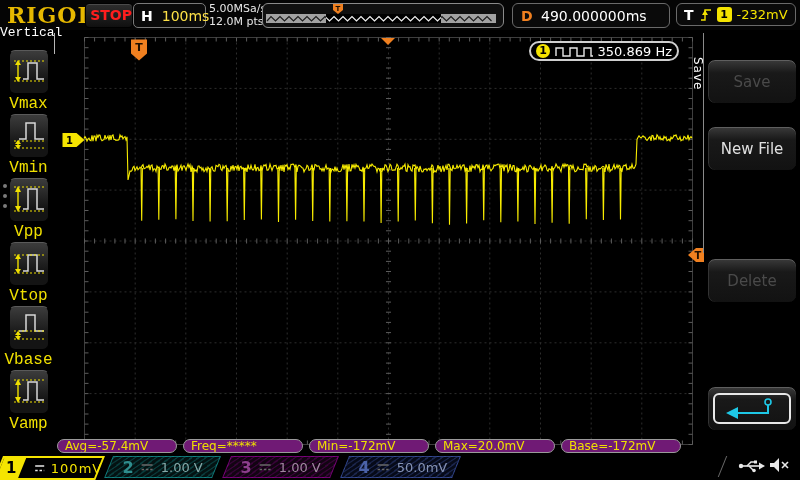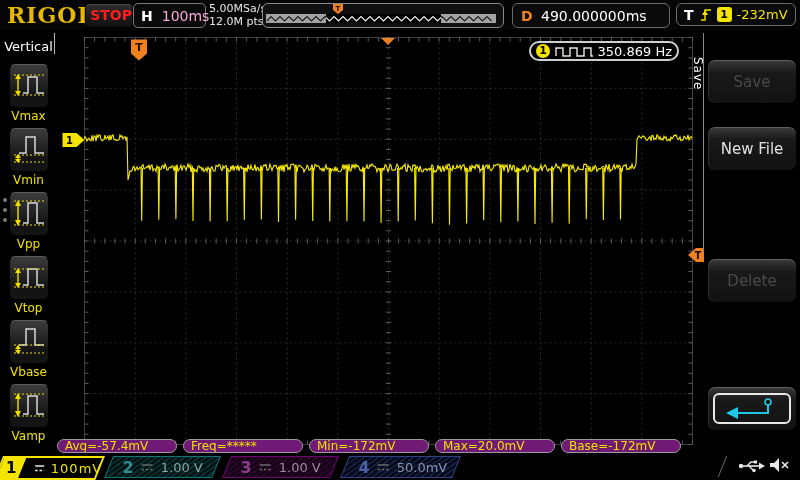--- a/index.html
+++ b/index.html
@@ -10,42 +10,42 @@
   
   #topbar{left:0;top:0;width:800px;height:30px;background:#050505;z-index:3;}
   #logo{left:7px;top:2px;font-family:"DejaVu Serif","Liberation Serif",serif;
         font-weight:bold;font-size:22px;color:#e6b800;letter-spacing:1px;}
   #stop{left:85px;top:3px;width:46px;height:23px;background:linear-gradient(#2e2e2e,#101010);
         border:1px solid #000;border-radius:4px;color:#ff1e1e;font-weight:bold;font-size:14px;
         text-align:right;line-height:23px;box-shadow:inset 0 1px 0 #4a4a4a;}
   #hbox{left:133px;top:3px;width:71px;height:23px;border:1px solid #7a7a7a;border-radius:5px;
         background:#0a0a0a;display:flex;align-items:center;}
   #hbox .hl{color:#fff;font-weight:bold;font-size:14px;margin-left:7px;}
-  #hbox .hv{color:#f9a8d4;font-size:14px;margin-left:9px;}
+  #hbox .hv{color:#fde047;font-size:14px;margin-left:9px;}
   #srate{left:209px;top:2px;color:#e8e8e8;font-size:11px;line-height:13px;}
   #membar{left:262px;top:3px;width:240px;height:23px;border:1px solid #8a8a8a;border-radius:6px;
         background:#101010;}
   #dbox{left:512px;top:3px;width:156px;height:23px;border:1px solid #6a6a6a;border-radius:6px;
         background:#0a0a0a;display:flex;align-items:center;}
   #dbox .dl{color:#f08020;font-weight:bold;font-size:14px;margin-left:8px;}
   #dbox .dv{color:#fff;font-size:14px;margin:11px auto;padding-right:14px;}
   #tbox{left:676px;top:3px;width:120px;height:23px;border:1px solid #6a6a6a;border-radius:6px;
         background:#0a0a0a;display:flex;align-items:center;gap:5px;padding:0 7px;box-sizing:border-box;}
   #tbox .tl{color:#fff;font-weight:bold;font-size:14px;}
   .tbadge{width:15px;height:15px;background:#f5e400;border-radius:3px;color:#000;font-weight:bold;
         font-size:11px;text-align:center;line-height:15px;flex:0 0 auto;}
   #tlev{color:#f5e400;font-size:13px;}
 
   
-  #lmenu{left:0;top:34px;width:57px;height:425px;z-index:3;}
+  #lmenu{left:0;top:20px;width:57px;height:425px;z-index:3;font-family:Liberation Mono, monospace;}
   #lmenu .title{color:#fff;font-size:13px;text-align:center;margin-top:5px;}
   .lm-item{position:absolute;left:0;width:57px;text-align:center;}
   .lm-btn{display:block;margin:0 auto;width:40px;height:44px;background:linear-gradient(#3c3c3c,#141414 70%);
         border:1px solid #000;border-top:1px solid #5a5a5a;border-radius:6px;padding:2px 0;}
-  .lm-label{color:#f0e000;font-size:12px;margin-top:1px;}
+  .lm-label{color:#f0e000;font-size:16px;margin-top:1px;}
   .lm-dot{position:absolute;width:4px;height:4px;border-radius:2px;background:#7a7a7a;left:3px;}
   .tabline{background:#b6b6b6;width:1px;z-index:3;}
 
   
   #rmenu{left:703px;top:30px;width:97px;height:425px;z-index:3;}
   #save-tab{position:absolute;left:-12px;top:27px;color:#fff;font-size:12px;
         writing-mode:vertical-rl;letter-spacing:1px;}
   .rm-btn{position:absolute;left:4px;width:90px;height:45px;border-radius:8px;
         background:linear-gradient(#3a3a3a,#191919 30%,#121212);border:1px solid #000;
         box-shadow:inset 0 1px 0 #5f5f5f, inset 1px 0 0 #333;

